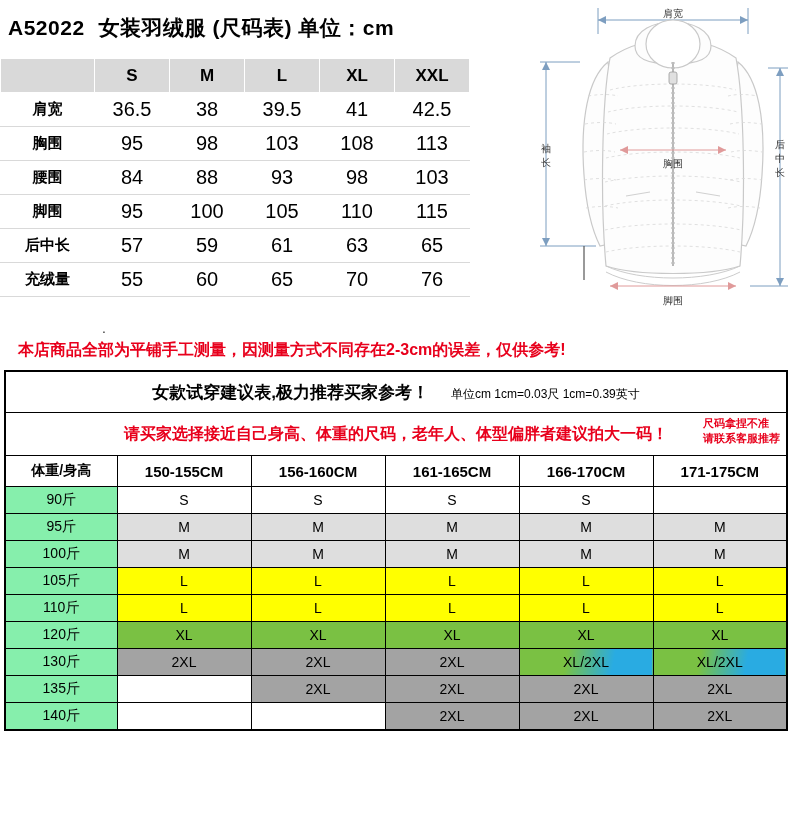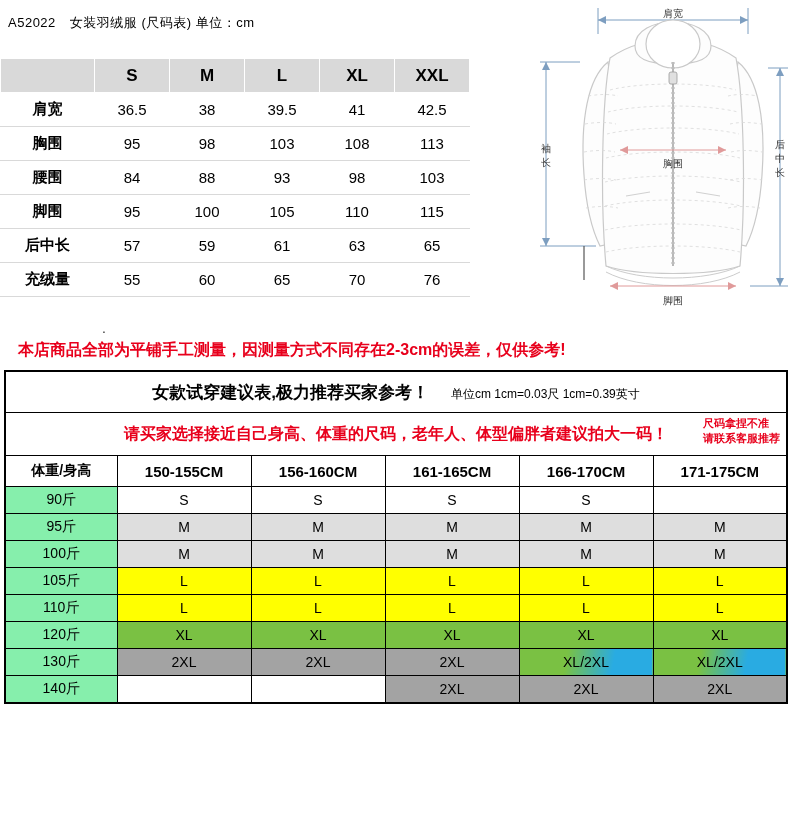--- a/index.html
+++ b/index.html
@@ -14,22 +14,22 @@
     color: #000;
     position: relative;
     overflow: hidden;
   }
 
   
   .title {
     position: absolute;
     left: 8px;
     top: 14px;
-    font-size: 13px;
-    font-weight: normal;
+    font-size: 21px;
+    font-weight: bold;
     letter-spacing: 0.5px;
     white-space: nowrap;
   }
   .title .code { margin-right: 14px; }
 
   
   .size-table {
     position: absolute;
     left: 0px;
     top: 58px;
@@ -53,21 +53,21 @@
   .size-table tbody td.rowhead {
     background: #ffffff;
     font-weight: bold;
     font-size: 15px;
     text-align: center;
     border-bottom: 1px solid #d9d9d9;
   }
   .size-table tbody td.val {
     background: #ffffff;
     border-bottom: 1px solid #d9d9d9;
-    font-size: 15px;
+    font-size: 20px;
     margin-top: 14px;
   }
   .size-table col.c0 { width: 94px; }
   .size-table col.c1,
   .size-table col.c2,
   .size-table col.c3,
   .size-table col.c4,
   .size-table col.c5 { width: 75px; }
 
   .dot-mark {
@@ -444,20 +444,28 @@
     </tr>
     <tr>
       <td class="rowlabel">130斤</td>
       <td class="cell-blu">2XL</td>
       <td class="cell-blu">2XL</td>
       <td class="cell-blu">2XL</td>
       <td class="cell-mix">XL/2XL</td>
       <td class="cell-mix">XL/2XL</td>
     </tr>
     <tr>
+      <td class="rowlabel">135斤</td>
+      <td class="cell-w"></td>
+      <td class="cell-blu">2XL</td>
+      <td class="cell-blu">2XL</td>
+      <td class="cell-blu">2XL</td>
+      <td class="cell-blu">2XL</td>
+    </tr>
+    <tr>
       <td class="rowlabel">140斤</td>
       <td class="cell-w"></td>
       <td class="cell-w"></td>
       <td class="cell-blu">2XL</td>
       <td class="cell-blu">2XL</td>
       <td class="cell-blu">2XL</td>
     </tr>
   </tbody>
 </table>
 </div>

